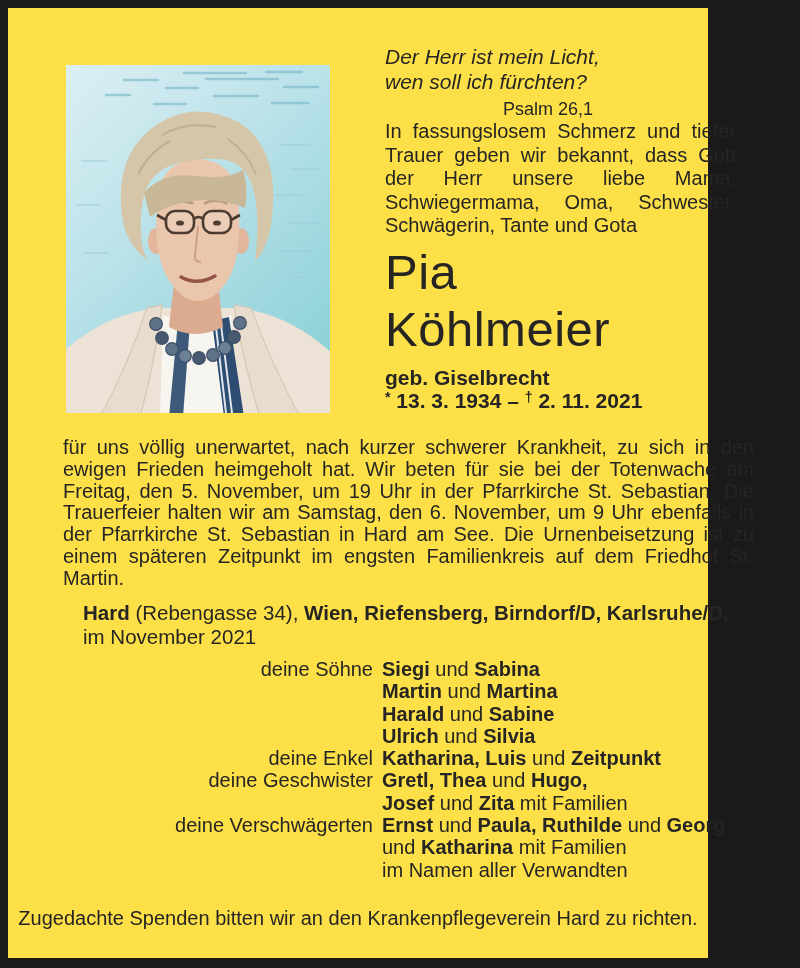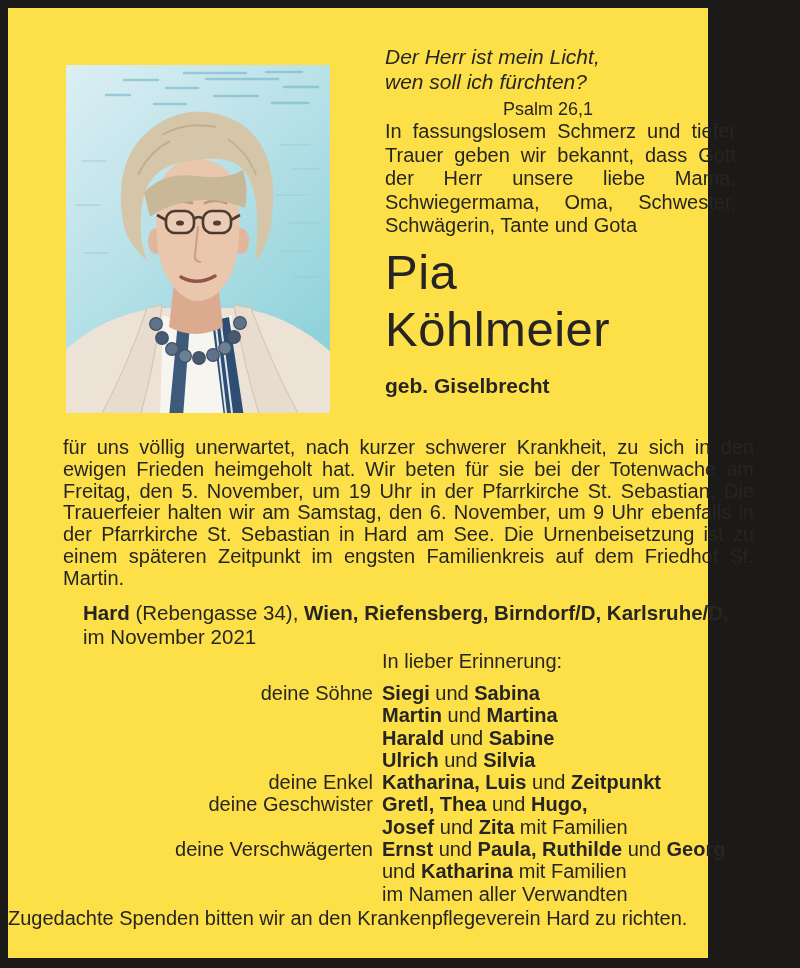--- a/index.html
+++ b/index.html
@@ -10,34 +10,34 @@
 
   .photo{position:absolute;left:58px;top:57px;width:264px;height:348px;overflow:hidden;}
   .photo svg{display:block;}
 
   .right-col{position:absolute;left:377px;top:36px;width:351px;}
   .quote-line{font-style:italic;font-size:21px;line-height:25px;}
   .psalm{font-size:18px;line-height:22px;padding-left:118px;margin-top:4px;}
   .announcement{font-size:20px;line-height:23.6px;text-align:justify;}
   .name-line{font-size:49px;line-height:57px;letter-spacing:0.5px;margin-top:0;}
   .name-block{margin-top:6px;}
-  .maiden{margin-top:16px;font-weight:bold;font-size:21px;line-height:23px;}
+  .maiden{margin-top:8px;font-weight:bold;font-size:21px;line-height:23px;}
   .dates{font-weight:bold;font-size:21px;line-height:24px;}
   .lifesym{font-size:14px;position:relative;top:-6px;}
 
   .main-text{position:absolute;left:55px;top:429px;width:691px;font-size:20px;line-height:21.8px;text-align:justify;}
 
   .places{position:absolute;left:55px;top:593px;width:691px;font-size:20.5px;line-height:23.5px;margin-left:20px;}
 
   .remembrance{position:absolute;left:55px;top:641px;width:692px;font-size:20px;line-height:22.3px;}
   .rem-heading{margin-left:319px;line-height:24px;}
   .rem-grid{display:grid;grid-template-columns:310px 1fr;column-gap:9px;margin-top:9px;}
   .rem-label{text-align:right;}
 
-  .donation{position:absolute;left:0;right:0;top:899px;font-size:20px;line-height:23px;}
+  .donation{position:absolute;left:0;right:0;top:899px;text-align:center;font-size:20px;line-height:23px;}
 </style>
 </head>
 <body>
 
 <div class="frame">
   <div class="paper">
 
     <div class="photo" title="Porträtfoto einer älteren Frau mit kurzem aschblondem Haar und Brille vor türkisblauem Seewasser">
       <svg width="264" height="348" viewBox="0 0 264 348">
         <defs>
@@ -119,31 +119,37 @@
     <div class="right-col">
       <div class="quote-line">Der Herr ist mein Licht,</div>
       <div class="quote-line">wen soll ich fürchten?</div>
       <div class="psalm">Psalm 26,1</div>
       <div class="announcement">In fassungslosem Schmerz und tiefer Trauer geben wir bekannt, dass Gott der Herr unsere liebe Mama, Schwieger­mama, Oma, Schwester, Schwägerin, Tante und Gota</div>
       <div class="name-block">
         <div class="name-line">Pia</div>
         <div class="name-line">Köhlmeier</div>
       </div>
       <div class="maiden">geb. Giselbrecht</div>
+      <div class="dates">
+        <span class="lifesym">*</span>
+        <span>13. 3. 1934</span>
+        <span>–</span>
+        <span class="lifesym">†</span>
+        <span>2. 11. 2021</span>
+      </div>
     </div>
 
     <div class="main-text">für uns völlig unerwartet, nach kurzer schwerer Krankheit, zu sich in den ewigen Frieden heimgeholt hat. Wir beten für sie bei der Totenwache am Freitag, den 5. November, um 19 Uhr in der Pfarrkirche St. Sebastian. Die Trauerfeier halten wir am Samstag, den 6. November, um 9 Uhr ebenfalls in der Pfarrkirche St. Sebastian in Hard am See. Die Urnenbeisetzung ist zu einem späteren Zeitpunkt im engsten Familienkreis auf dem Friedhof St. Martin.</div>
 
     <div class="places">
       <div><span class="b">Hard</span><span> (Rebengasse 34), </span><span class="b">Wien, Riefensberg,  Birndorf/D, Karlsruhe/D,</span></div>
       <div>im November 2021</div>
     </div>
 
     <div class="remembrance">
-      <div class="rem-heading">In lieber Erinnerung:</div>
       <div class="rem-grid">
           <div class="rem-label">deine Söhne</div>
           <div class="rem-value">
             <div class="rem-line"><span class="b">Siegi</span><span> und </span><span class="b">Sabina</span></div>
             <div class="rem-line"><span class="b">Martin</span><span> und </span><span class="b">Martina</span></div>
             <div class="rem-line"><span class="b">Harald</span><span> und </span><span class="b">Sabine</span></div>
             <div class="rem-line"><span class="b">Ulrich</span><span> und </span><span class="b">Silvia</span></div>
           </div>
           <div class="rem-label">deine Enkel</div>
           <div class="rem-value">

